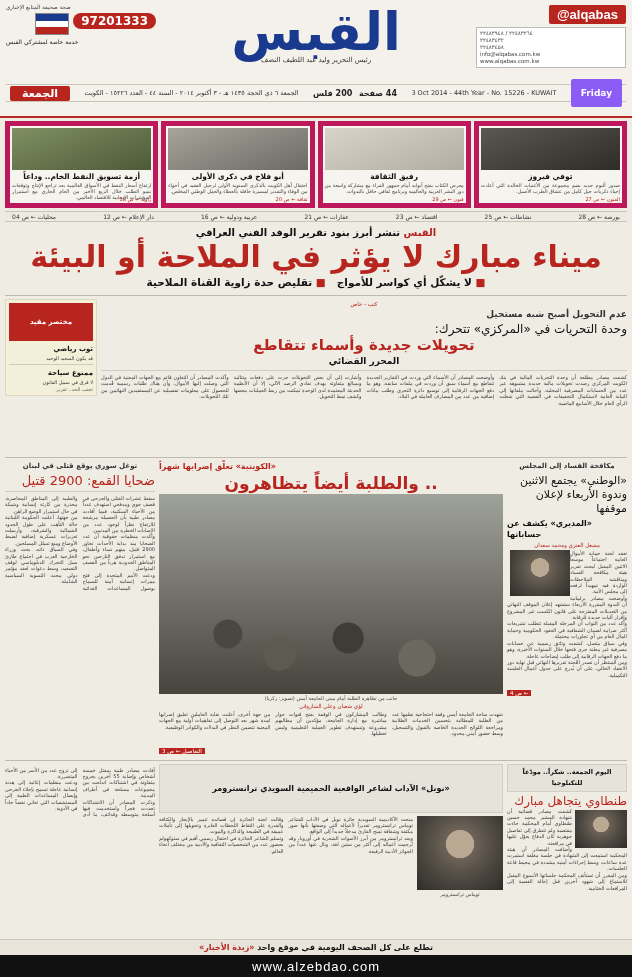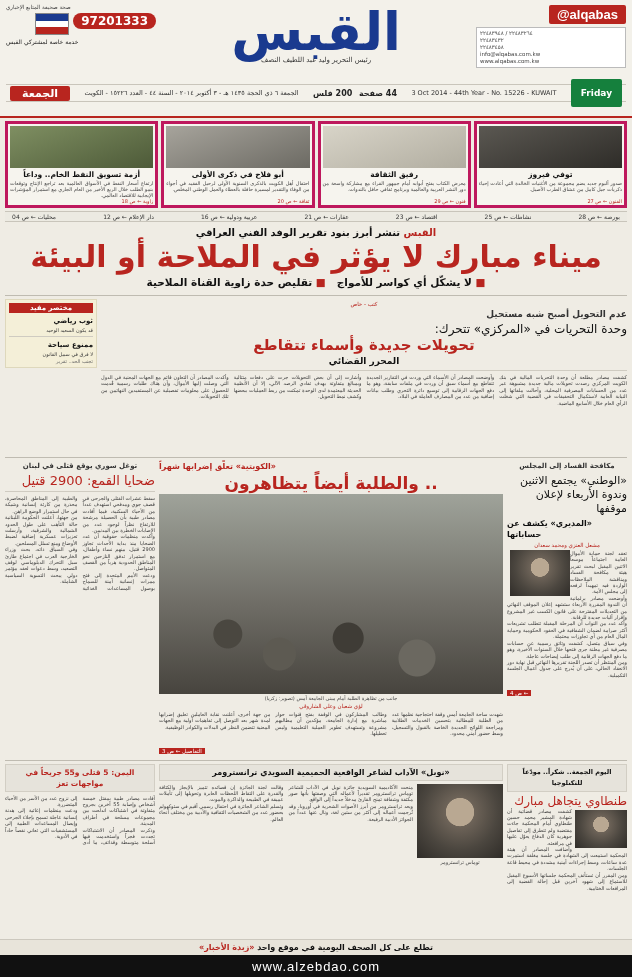--- a/index.html
+++ b/index.html
@@ -49,36 +49,36 @@
     background: linear-gradient(#1a3a8f 33%, #fff 33%, #fff 66%, #b8251f 66%);
     border:1px solid #888; position:relative;
   }
   .service-line { font-size:6px; color:#222; margin-top:3px; text-align:left; }
   .mast-bar {
     display:flex; align-items:center; justify-content:space-between;
     border-top:1px solid #c9c5bb; border-bottom:1px solid #c9c5bb;
     height:18px; font-size:6.5px; color:#333; padding:0 4px; margin-top:2px;
   }
   .friday-tab {
-    background:#15803d; color:#fff; font-size:9px; font-weight:bold;
+    background:#8b5cf6; color:#fff; font-size:9px; font-weight:bold;
     padding:9px 10px; border-radius:2px;
   }
   .friday-ar {
     background:#b8251f; color:#fff; font-size:11px; font-weight:bold;
     padding:1px 12px; border-radius:2px;
   }
   .mast-center-info { font-size:7px; color:#222; text-align:center; }
   .price-bold { font-weight:bold; font-size:8px; }
 
   
   .teasers {
     display:flex; gap:3px; padding:3px 5px 0 5px; background:#efece4;
     height: 90px;
   }
-  .teaser { flex:1; background:#f6f4ee; border:3px solid #be185d; padding:2px; position:relative; }
+  .teaser { flex:1; background:#f6f4ee; border:5px solid #be185d; padding:2px; position:relative; }
   .teaser-img { width:100%; height:42px; background:#8d8b84; position:relative; overflow:hidden; }
   .teaser-title { font-size:7.5px; font-weight:bold; color:#111; text-align:center; margin-top:2px; line-height:9px;}
   .teaser-body { font-size:5px; color:#444; line-height:6px; text-align:justify; margin-top:1px; }
   .teaser-foot { font-size:5px; color:#b8251f; text-align:left; position:absolute; bottom:1px; right:2px;}
 
   
   .ribbon {
     display:flex; justify-content:space-between; align-items:center;
     border-top:1px solid #c9c5bb; border-bottom:1px solid #c9c5bb;
     margin:3px 5px; padding:1px 4px; font-size:6px; color:#333;
@@ -112,21 +112,21 @@
   .body-txt { font-size:5px; color:#3a3a3a; line-height:6.4px; text-align:justify; }
   .byline { font-size:5.5px; color:#b8251f; text-align:center; margin:2px 0; }
   .divider { border-top:1px solid #cfcbc1; margin:3px 0; }
   .cols2 { column-count:2; column-gap:5px; }
   .cols3 { column-count:3; column-gap:5px; }
   .cols4 { column-count:4; column-gap:5px; }
 
   .photo { background:#7d7b74; width:100%; position:relative; overflow:hidden; }
   .photo-cap { font-size:5px; color:#444; text-align:center; margin-top:1px; }
 
-  .redbar { background:#b8251f; color:#fff; font-size:8px; font-weight:bold; padding:1px 4px; display:inline-block; }
+  .redbar { background:#b8251f; color:#fff; font-size:8px; font-weight:bold; padding:15px 4px; display:inline-block; }
   .graybox { background:#e6e3db; border:1px solid #d2cec4; padding:3px; }
   .yellowbox { background:#f4efd8; border:1px solid #ded8bc; padding:3px; }
 
   .badge-red { display:inline-block; background:#b8251f; color:#fff; font-size:5.5px; padding:0 3px; }
   .small-note { font-size:5px; color:#666; }
 
   
   .footer-strip {
     position:absolute; bottom:0; left:0; width:632px; height:22px;
     background:#111; color:#fff; display:flex; align-items:center; justify-content:center;
@@ -354,41 +354,38 @@
         <div class="hd-sm" style="font-size:6.5px;text-align:center">اليوم الجمعة.. شكراً.. مودّعاً للتكنلوجيا</div>
       </div>
       <div class="hd-md" style="color:#b8251f;font-size:12px;margin-top:2px">طنطاوي يتجاهل مبارك</div>
       <div class="photo ph-portrait" style="height:38px;width:52px;float:right;margin:2px 0 2px 3px"></div>
       <div class="body-txt">كشفت مصادر قضائية أن شهادة المشير محمد حسين طنطاوي أمام المحكمة جاءت مقتضبة ولم تتطرق إلى تفاصيل جوهرية كان الدفاع يعوّل عليها في مرافعته.</div>
       <div class="body-txt">وأضافت المصادر أن هيئة المحكمة استمعت إلى الشهادة في جلسة مغلقة استمرت عدة ساعات، وسط إجراءات أمنية مشددة في محيط قاعة الجلسات.</div>
       <div class="body-txt">ومن المقرر أن تستأنف المحكمة جلساتها الأسبوع المقبل للاستماع إلى شهود آخرين قبل إحالة القضية إلى المرافعات الختامية.</div>
     </div>
 
     <div class="col col-mid">
-      <div class="graybox" style="padding:2px">
+      <div class="graybox" style="padding:18px">
         <div class="hd-sm" style="font-size:8px;text-align:center">«نوبل» الآداب لشاعر الواقعية الحميمية السويدي ترانسترومر</div>
       </div>
       <div style="display:flex; gap:4px; margin-top:3px;">
         <div style="width:86px">
           <div class="photo ph-portrait" style="height:74px"></div>
           <div class="photo-cap">توماس ترانسترومر</div>
         </div>
         <div style="flex:1" class="cols2">
           <div class="body-txt">منحت الأكاديمية السويدية جائزة نوبل في الآداب للشاعر توماس ترانسترومر تقديراً لأعماله التي وصفتها بأنها صور مكثفة وشفافة تمنح القارئ مدخلاً جديداً إلى الواقع.</div>
           <div class="body-txt">ويعد ترانسترومر من أبرز الأصوات الشعرية في أوروبا، وقد تُرجمت أعماله إلى أكثر من ستين لغة، ونال عنها عدداً من الجوائز الأدبية الرفيعة.</div>
           <div class="body-txt">وقالت لجنة الجائزة إن قصائده تتميز بالإيجاز والكثافة والقدرة على التقاط اللحظات العابرة وتحويلها إلى تأملات عميقة في الطبيعة والذاكرة والموت.</div>
           <div class="body-txt">وتسلم الشاعر الجائزة في احتفال رسمي أقيم في ستوكهولم بحضور عدد من الشخصيات الثقافية والأدبية من مختلف أنحاء العالم.</div>
         </div>
       </div>
     </div>
 
     <div class="col col-left">
-      <div class="graybox" style="padding:2px">
-        <div class="hd-sm" style="font-size:7.5px;text-align:center;color:#b8251f">اليمن: 5 قتلى و55 جريحاً في مواجهات تعز</div>
-      </div>
       <div class="cols2" style="margin-top:3px">
         <div class="body-txt">أفادت مصادر طبية بمقتل خمسة أشخاص وإصابة 55 آخرين بجروح متفاوتة في اشتباكات اندلعت بين مجموعات مسلحة في أطراف المدينة.</div>
         <div class="body-txt">وذكرت المصادر أن الاشتباكات تجددت فجراً واستخدمت فيها أسلحة متوسطة وقذائف، ما أدى إلى نزوح عدد من الأسر من الأحياء المتضررة.</div>
         <div class="body-txt">ودعت منظمات إغاثية إلى هدنة إنسانية عاجلة تسمح بإجلاء الجرحى وإيصال المساعدات الطبية إلى المستشفيات التي تعاني نقصاً حاداً في الأدوية.</div>
       </div>
     </div>
   </div>
 
   <div class="footer-note">
     <span>تطلع على كل الصحف اليومية في موقع واحد</span>

